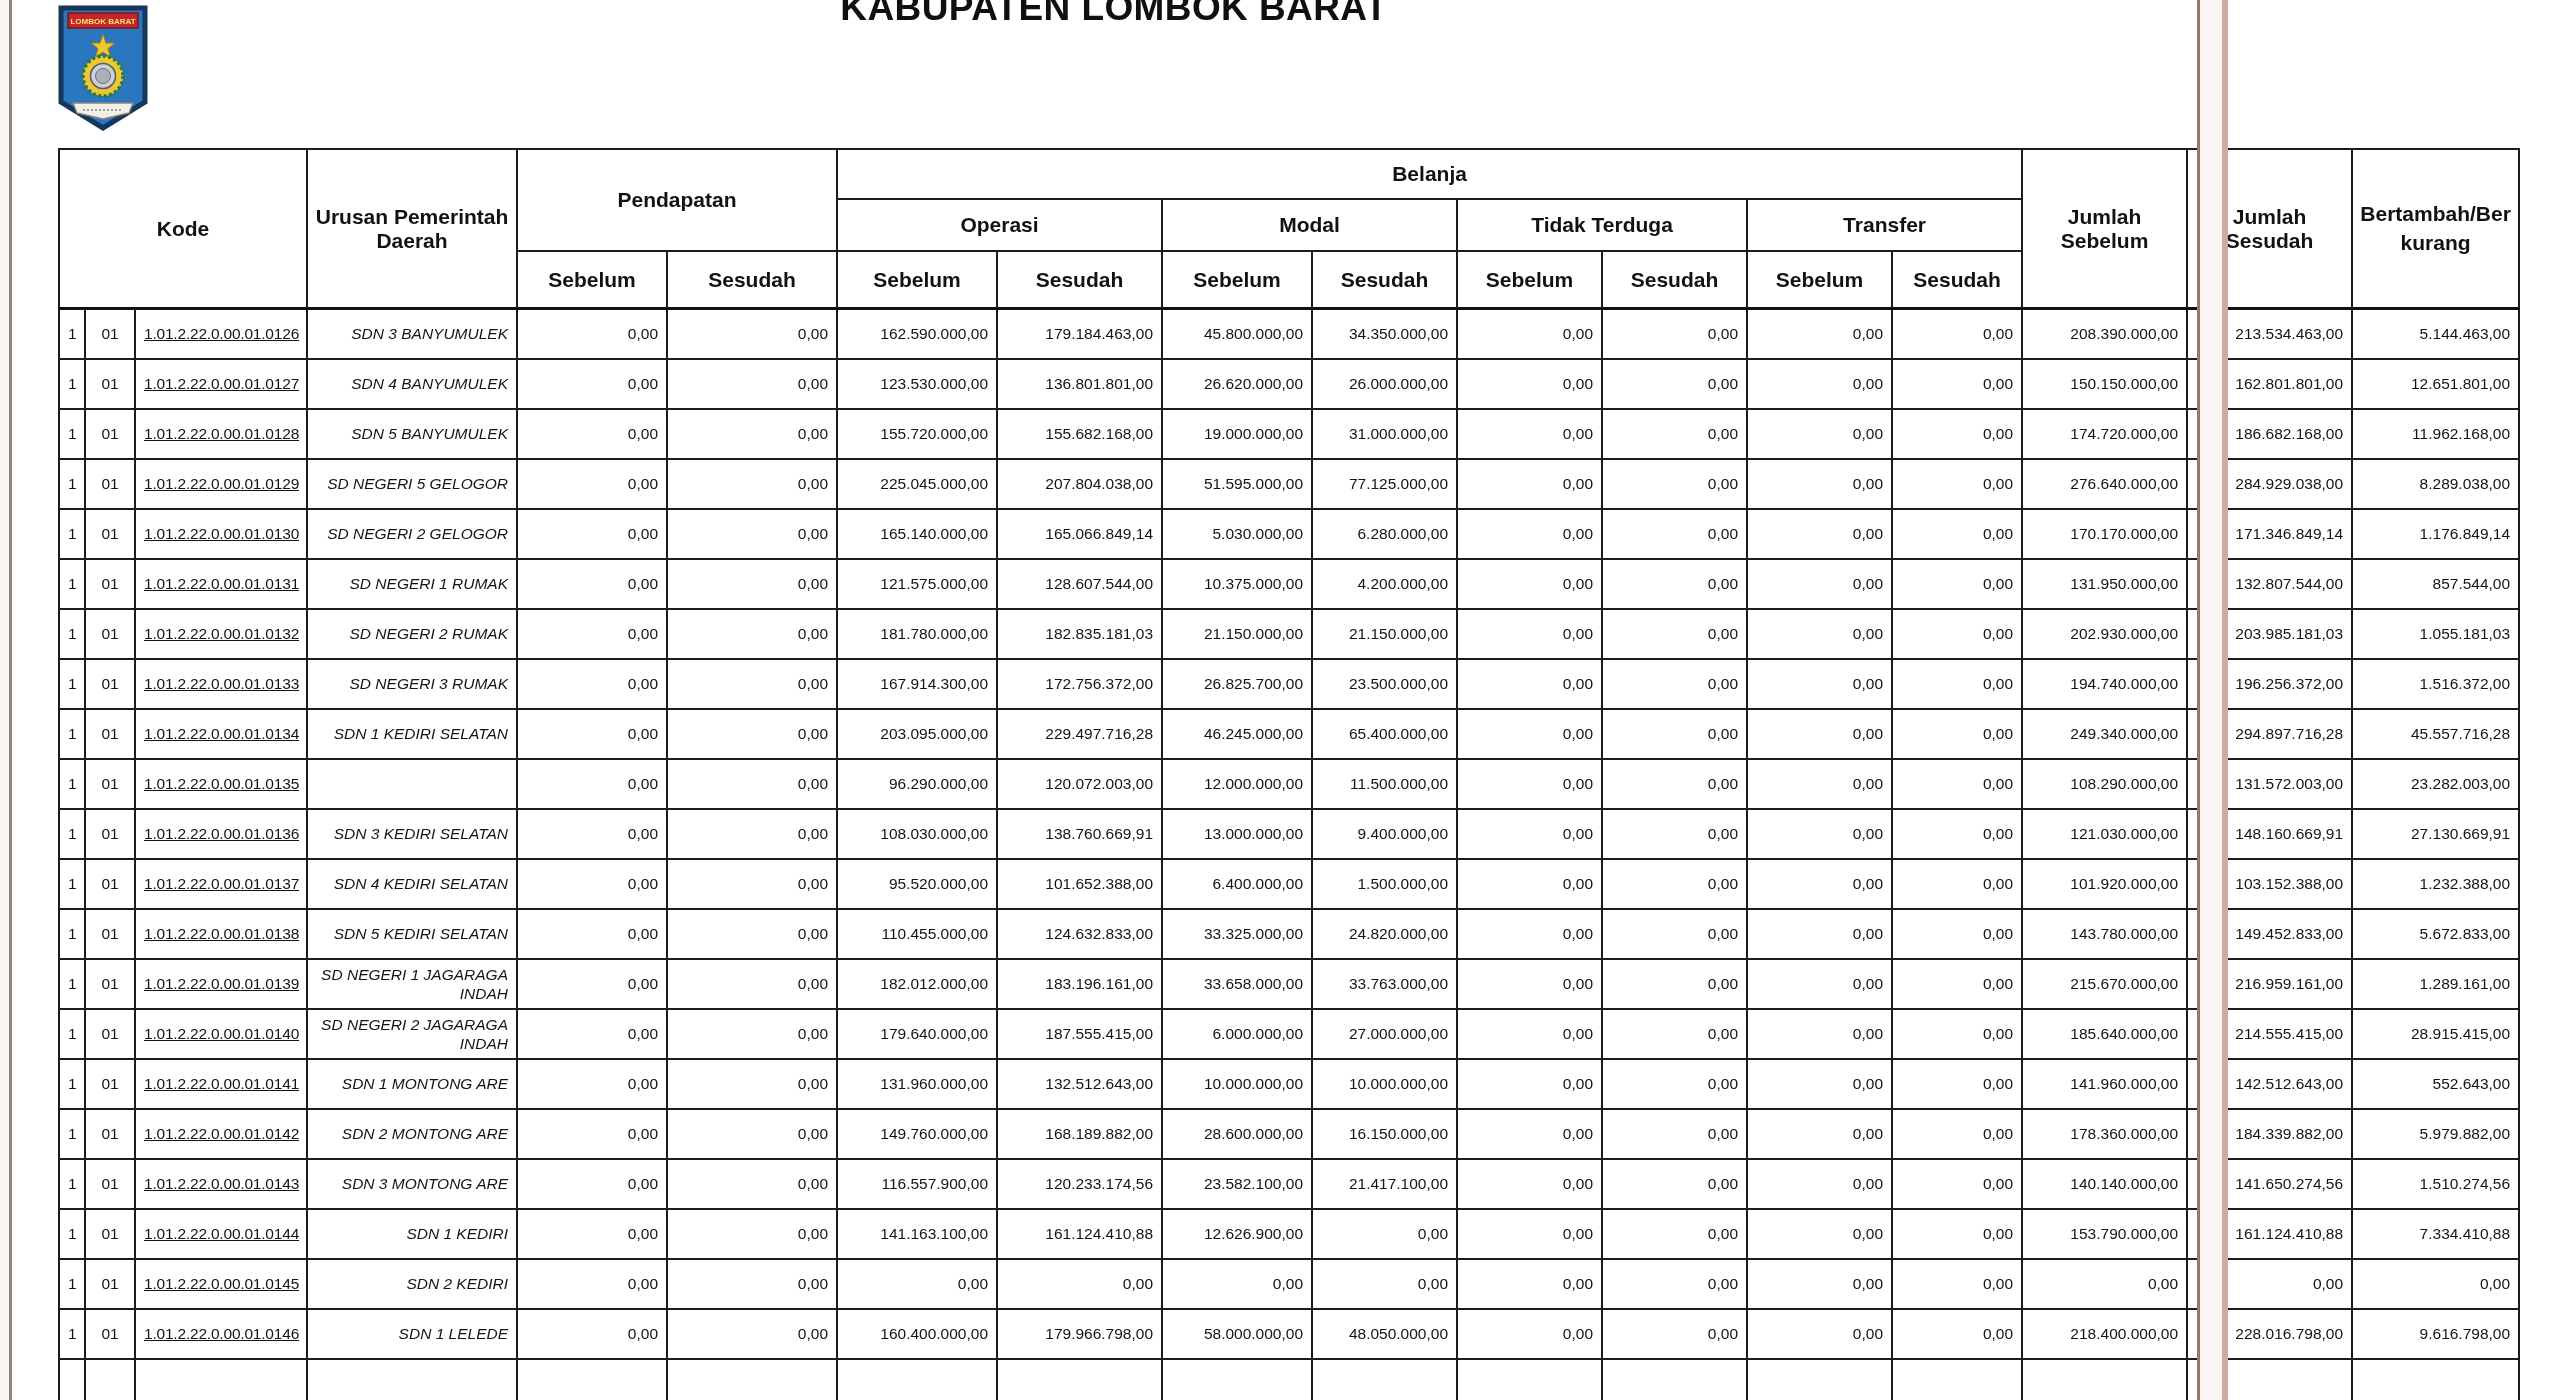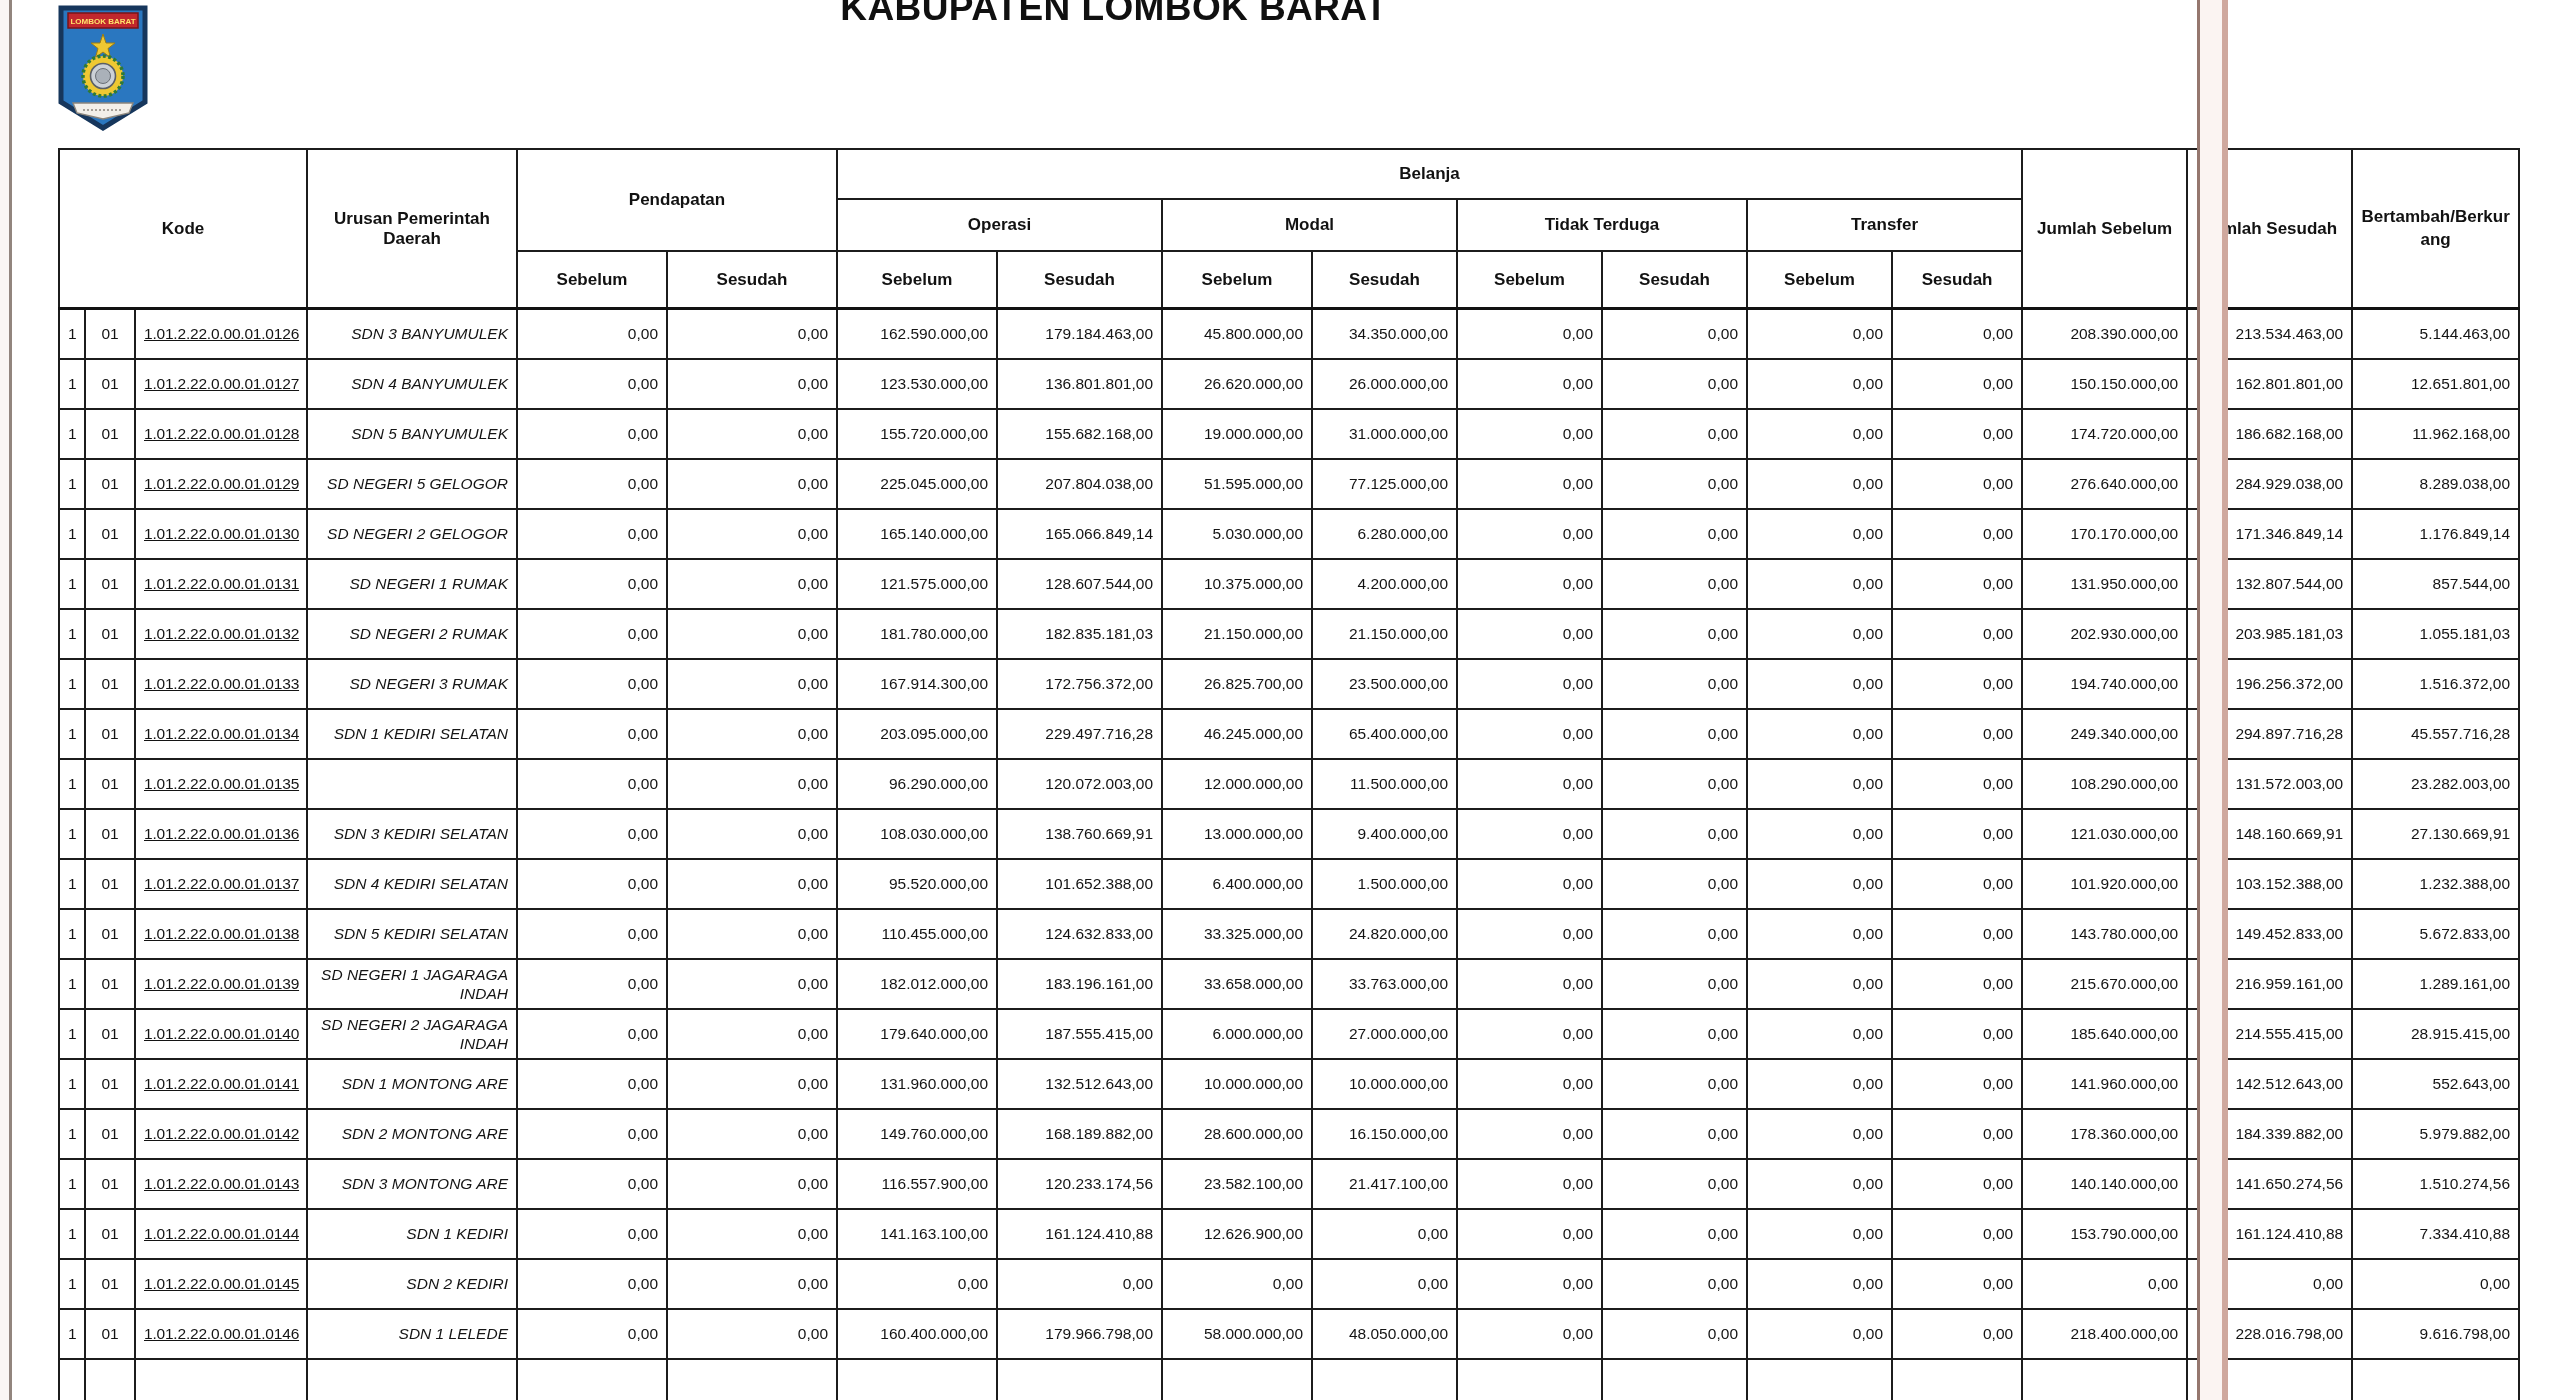--- a/index.html
+++ b/index.html
@@ -19,21 +19,21 @@
   
   .doc-header { position:relative; height:148px; }
   .titles { position:absolute; left:0; right:0; top:-20px; text-align:center;
             font-weight:bold; font-size:37px; line-height:56px; letter-spacing:.4px; color:#101010; }
   .logo { position:absolute; left:56px; top:4px; z-index:2; }
 
   
   table.apbd { border-collapse:collapse; table-layout:fixed; margin-left:58px;
                width:2462px; background:#fff; }
   .apbd th, .apbd td { border:2px solid #1c1c1c; overflow:hidden; }
-  .apbd thead th { font-weight:bold; font-size:17px; text-align:center;
+  .apbd thead th { font-weight:bold; font-size:21px; text-align:center;
                    vertical-align:middle; padding:2px 4px; color:#121212; }
   .apbd thead tr.h1 th { height:44px; }
   .apbd thead tr.h2 th { height:46px; }
   .apbd thead tr.h3 th { height:51px; }
   .apbd thead { border-bottom:3px solid #111; }
   .th-bert { overflow-wrap:anywhere; line-height:1.35; padding:2px 6px; }
 
   .apbd tbody td { font-size:15.5px; height:44px; vertical-align:middle;
                    padding:2px 8px; line-height:1.25; }
   td.c-lv   { text-align:center; padding:2px 2px; }

